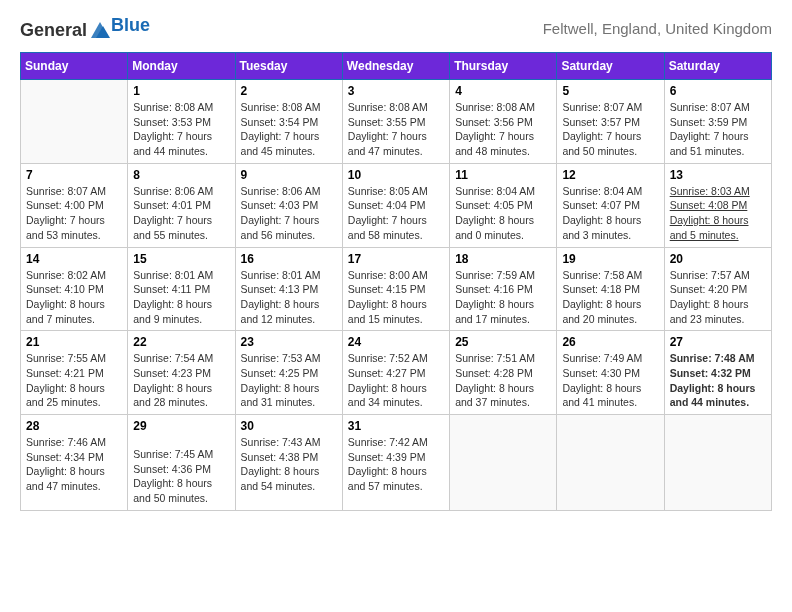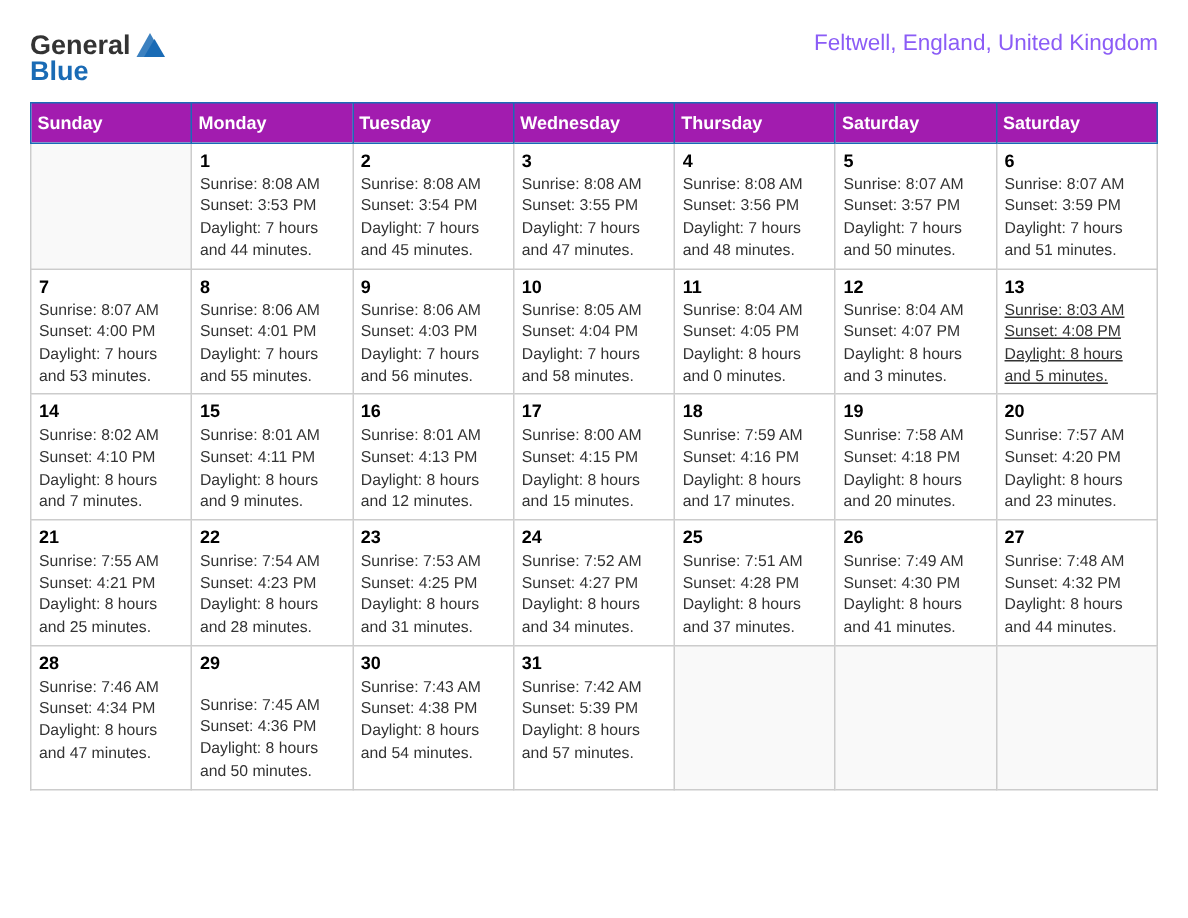--- a/index.html
+++ b/index.html
@@ -11,44 +11,43 @@
       padding: 20px;
     }
     .header {
       display: flex;
       justify-content: space-between;
       align-items: flex-start;
       margin-bottom: 10px;
     }
     .logo {
       display: flex;
-      flex-direction: column;
       font-size: 18px;
       font-weight: bold;
       line-height: 1.1;
     }
     .title-block {
       text-align: right;
     }
     .month-title {
       font-size: 32px;
       color: #333;
       font-weight: normal;
     }
     .location {
       font-size: 15px;
-      color: #8b5cf6;
+      color: #737373;
     }
     .calendar {
       width: 100%;
       border-collapse: collapse;
       font-size: 11px;
     }
     .calendar th {
-      background: #a21caf;
+      background: #6d28d9;
       color: #fff;
       padding: 6px 4px;
       text-align: left;
       font-size: 12px;
       border: 1px solid #1a6bb5;
     }
     .calendar td {
       border: 1px solid #ccc;
       vertical-align: top;
       padding: 4px 5px;
@@ -288,21 +287,21 @@
         </td>
         <td>
           <span class="day-num">26</span>
           <div class="day-info" style="white-space: pre-line;">Sunrise: 7:49 AM
 Sunset: 4:30 PM
 Daylight: 8 hours
 and 41 minutes.</div>
         </td>
         <td>
           <span class="day-num">27</span>
-          <div class="day-info" style="white-space: pre-line;">Sunrise: 7:48 AM
+          <div class="day-info" style="white-space: pre-line; font-weight: bold;">Sunrise: 7:48 AM
 Sunset: 4:32 PM
 Daylight: 8 hours
 and 44 minutes.</div>
         </td>
       </tr>
       <tr>
         <td>
           <span class="day-num">28</span>
           <div class="day-info" style="white-space: pre-line;">Sunrise: 7:46 AM
 Sunset: 4:34 PM
@@ -319,21 +318,21 @@
         <td>
           <span class="day-num">30</span>
           <div class="day-info" style="white-space: pre-line;">Sunrise: 7:43 AM
 Sunset: 4:38 PM
 Daylight: 8 hours
 and 54 minutes.</div>
         </td>
         <td>
           <span class="day-num">31</span>
           <div class="day-info" style="white-space: pre-line;">Sunrise: 7:42 AM
-Sunset: 5:39 PM
+Sunset: 4:39 PM
 Daylight: 8 hours
 and 57 minutes.</div>
         </td>
         <td class="empty"></td>
         <td class="empty"></td>
         <td class="empty"></td>
       </tr>
     </tbody>
 </table>
 

